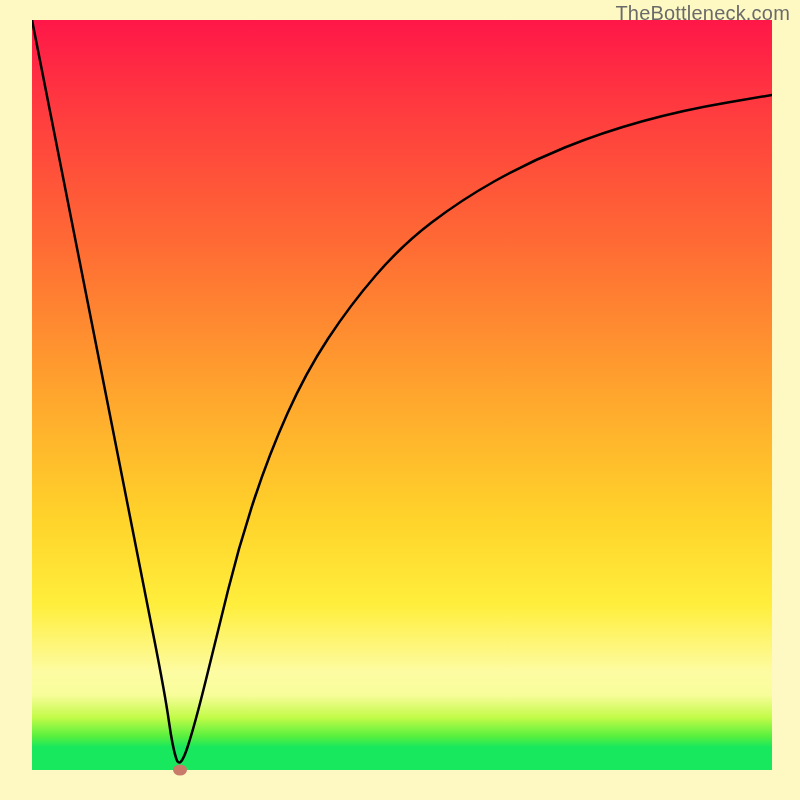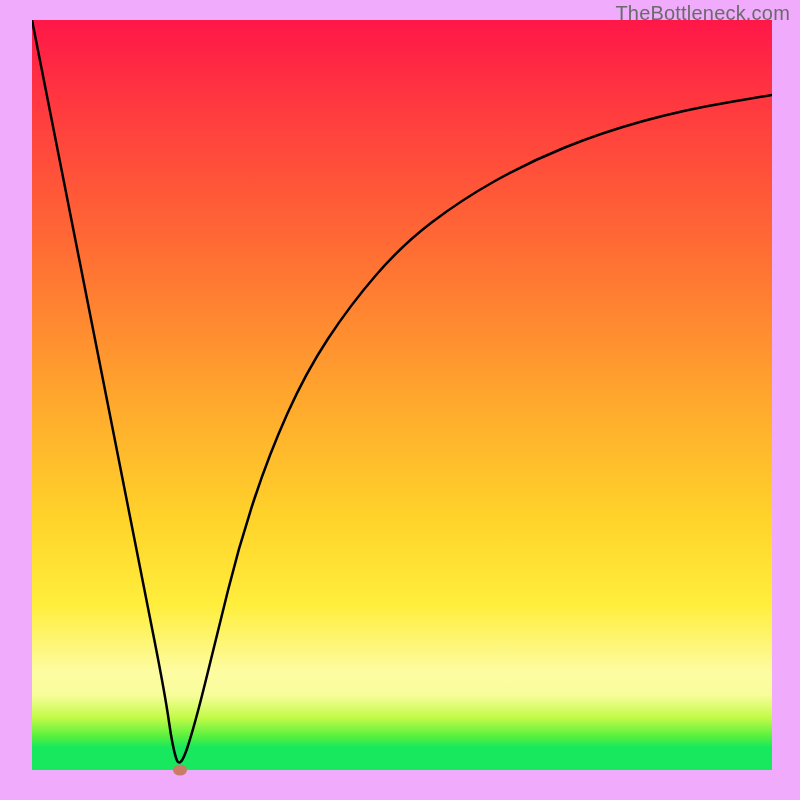--- a/index.html
+++ b/index.html
@@ -8,21 +8,21 @@
     width: 800px;
     height: 800px;
     overflow: hidden;
     background: #000;
     font-family: Arial, Helvetica, sans-serif;
   }
   .frame {
     position: relative;
     width: 800px;
     height: 800px;
-    background: #f0abfc;
+    background: #fef9c3;
   }
   .plot {
     position: absolute;
     left: 32px;
     top: 20px;
     width: 740px;
     height: 750px;
     
     background: linear-gradient(
       to bottom,

